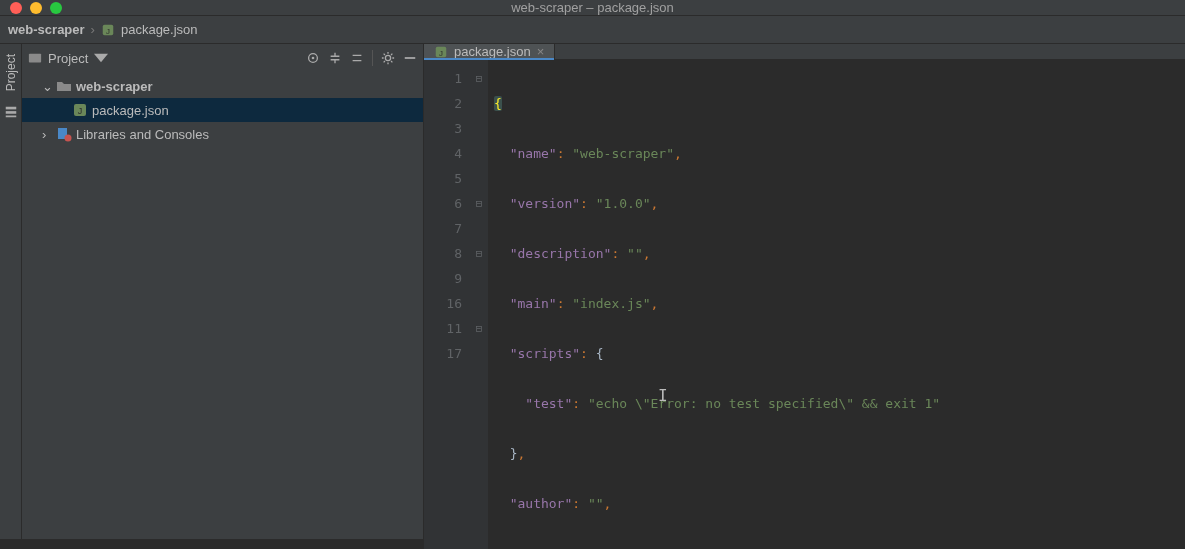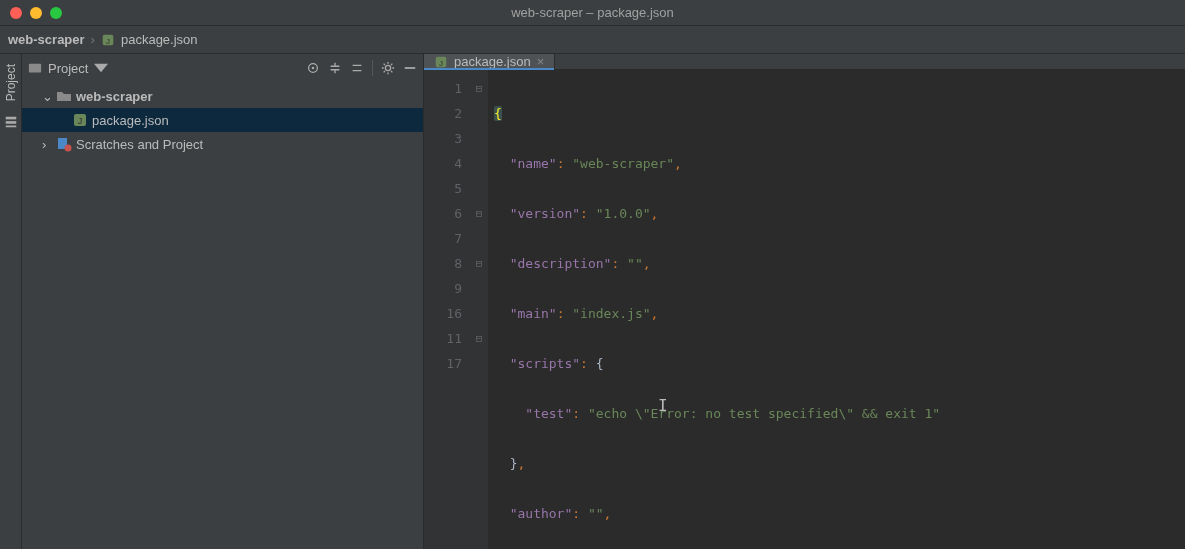--- a/index.html
+++ b/index.html
@@ -8,21 +8,21 @@
   background: #2b2b2b;
   font-family: -apple-system, "Segoe UI", sans-serif;
   font-size: 13px;
   color: #bbbbbb;
   overflow: hidden;
   position: relative;
 }
 
 
 .titlebar {
-  height: 26px;
+  height: 16px;
   background: #3c3f41;
   display: flex;
   align-items: center;
   position: relative;
   border-bottom: 1px solid #2b2b2b;
 }
 .traffic { display: flex; gap: 8px; margin-left: 10px; }
 .dot { width: 12px; height: 12px; border-radius: 50%; }
 .dot.red { background: #ff5f57; }
 .dot.yellow { background: #febc2e; }
@@ -238,21 +238,21 @@
         <span class="label">package.json</span>
       </div>
       <div class="tree-row root">
         <span class="arrow">›</span>
         <span class="iconslot">
             <svg viewBox="0 0 16 16">
               <rect x="2" y="2" width="9" height="11" fill="#4a88c7"></rect>
               <circle cx="12" cy="12" r="3.5" fill="#c75450"></circle>
             </svg>
           </span>
-        <span class="label">Scratches and Project</span>
+        <span class="label">Libraries and Consoles</span>
       </div>
     </div>
   </div>
 
   <div class="editor">
     <div class="tabs">
       <div class="tab active">
         <svg width="14" height="14" viewBox="0 0 16 16">
             <rect x="2" y="2" width="12" height="12" rx="2" fill="#6a8759"></rect>
             <text x="8" y="12" font-size="9" text-anchor="middle" fill="#2b2b2b">J</text>

